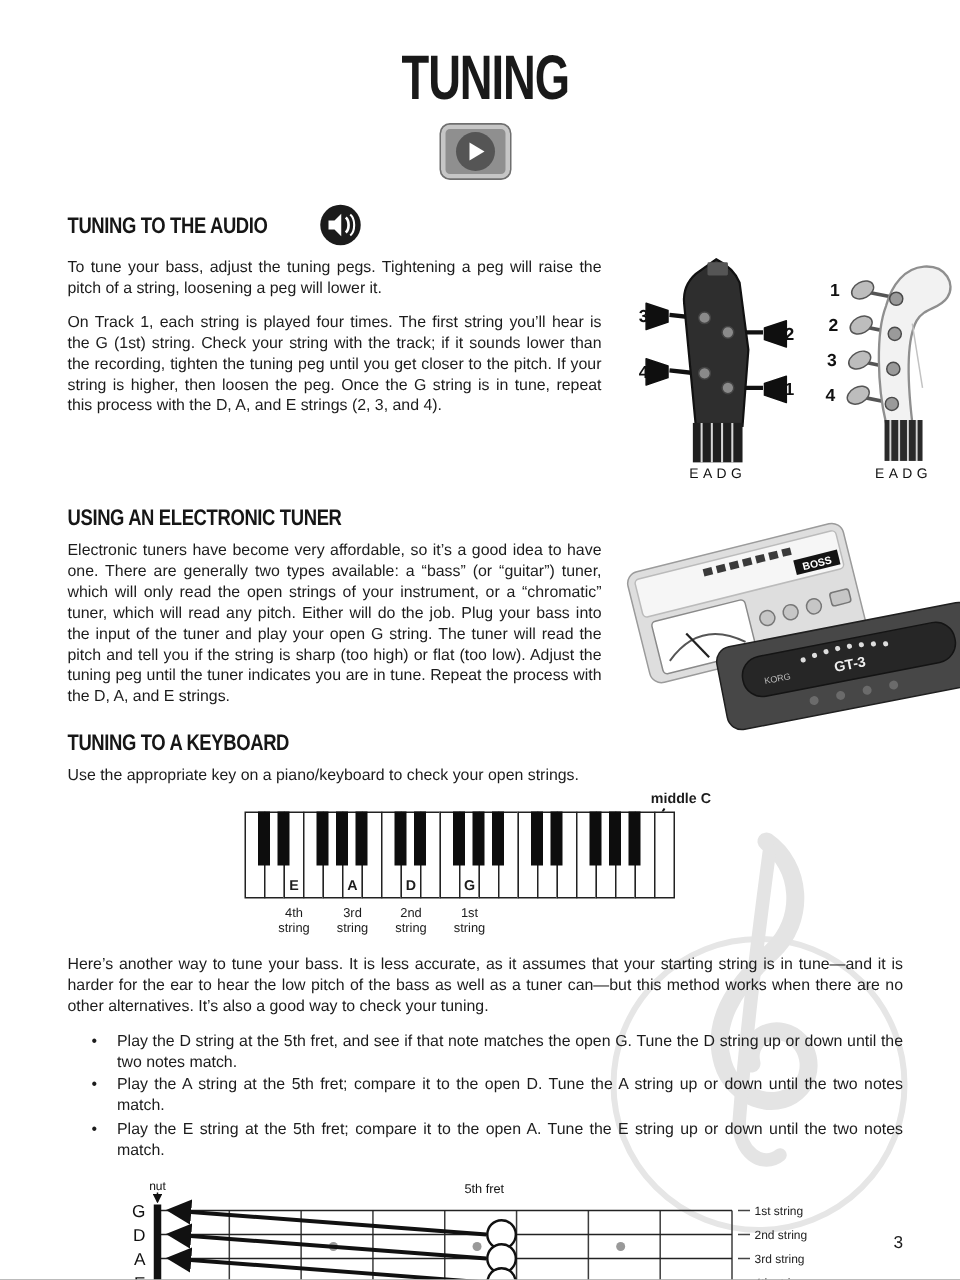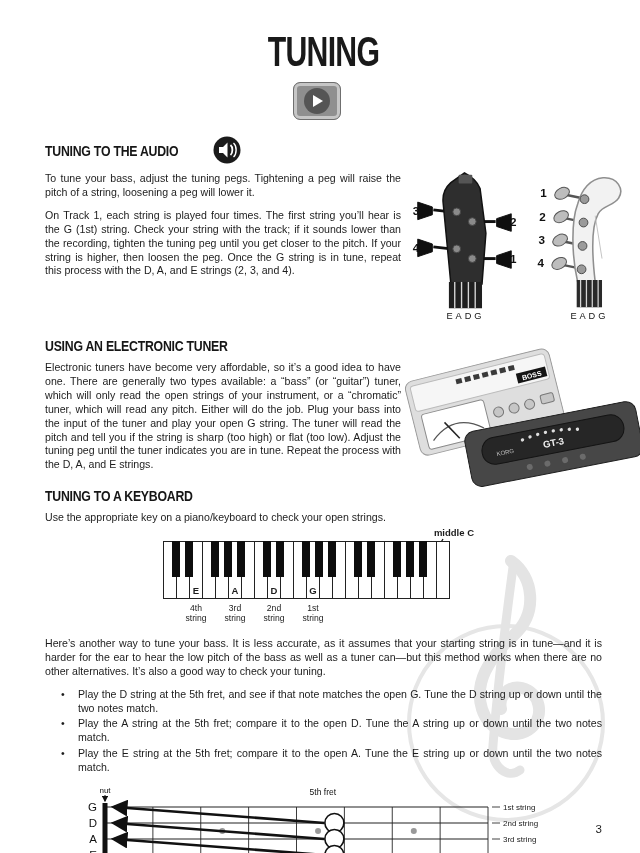--- a/index.html
+++ b/index.html
@@ -23,21 +23,21 @@
 
   
   .h2row{display:flex;align-items:center;gap:20px;margin:0 0 7px 0;}
   h2{font-size:15px;font-weight:bold;margin:0;letter-spacing:-0.3px;
      transform:scaleX(0.82);transform-origin:left center;white-space:nowrap;color:#161616;}
   .sec{margin-top:15px;}
 
   
   p{font-size:10.6px;line-height:13.9px;margin:0 0 9px 0;text-align:justify;}
   .col-text{width:356px;flex:none;}
-  .row{display:flex;gap:7px;align-items:flex-start;}
+  .row{display:flex;gap:20px;align-items:flex-start;}
   .col-img{flex:1;}
 
   ul{list-style:none;margin:9px 0 0 14px;padding:0;}
   li{font-size:10.6px;line-height:13.9px;text-align:justify;position:relative;
      padding-left:19px;margin-bottom:2px;}
   li::before{content:"\2022";position:absolute;left:2px;top:0;}
 
   
   .headstocks{display:flex;gap:8px;margin-top:-8px;justify-content:flex-end;}
 

